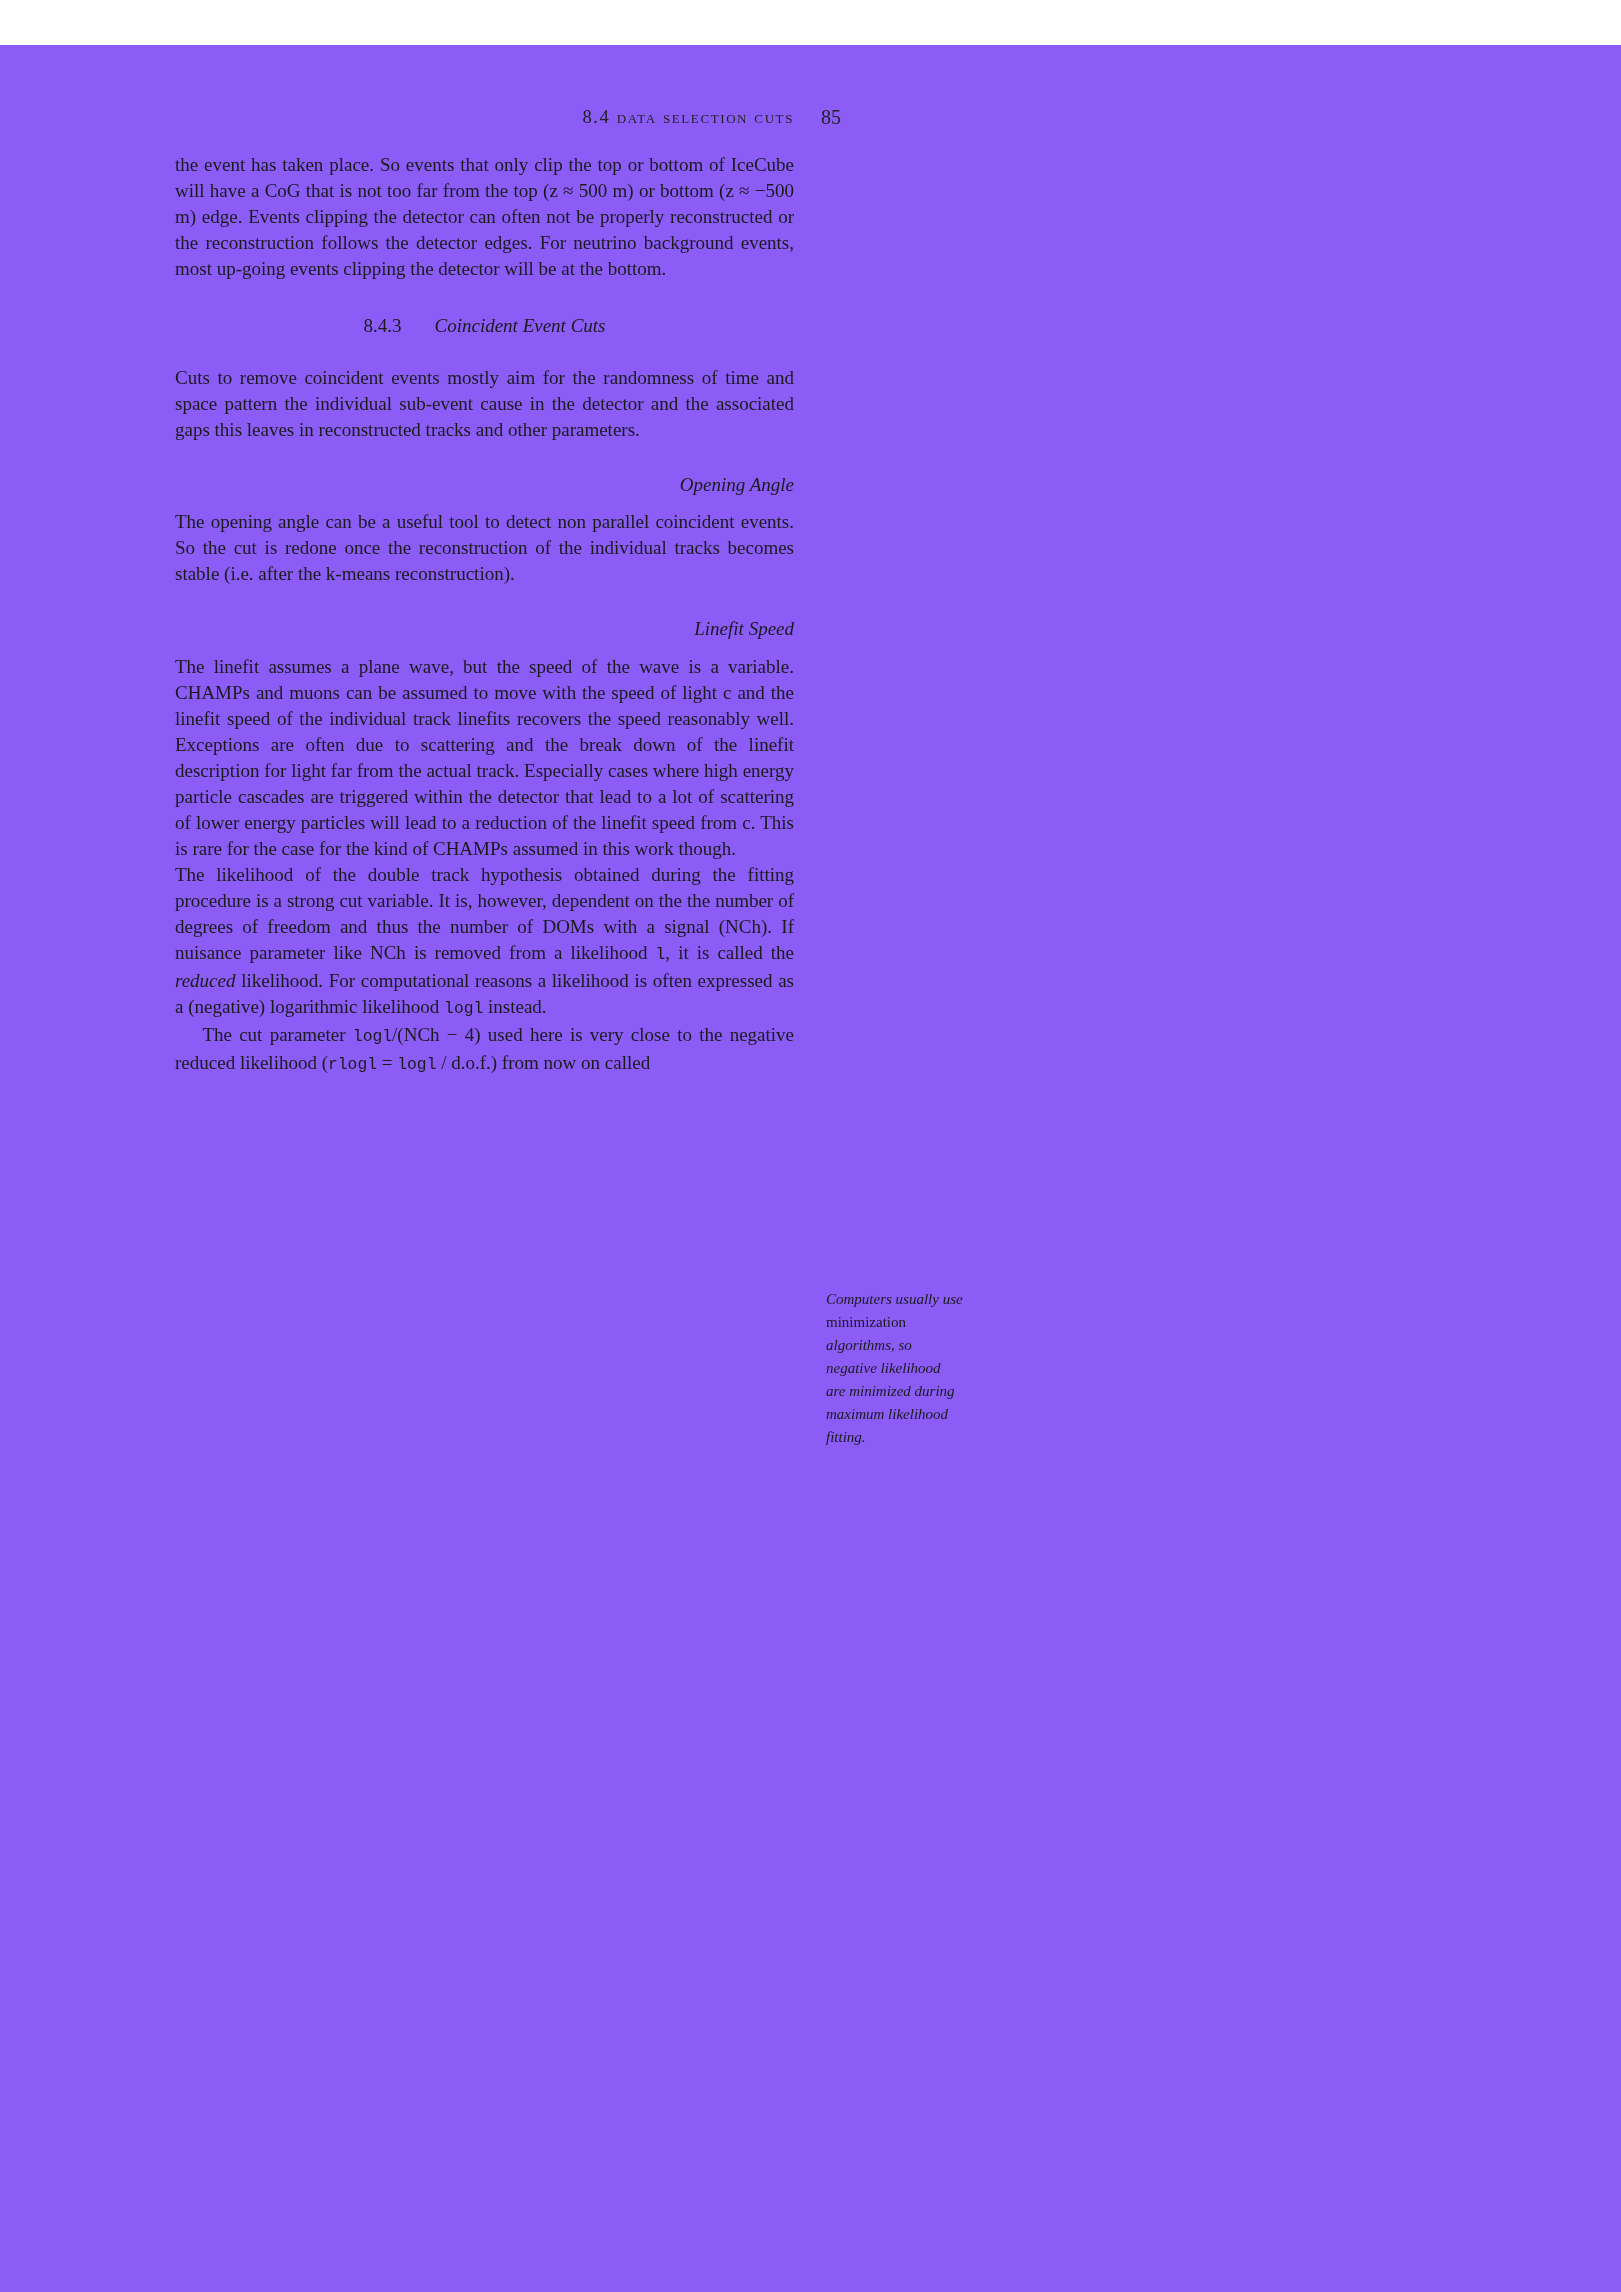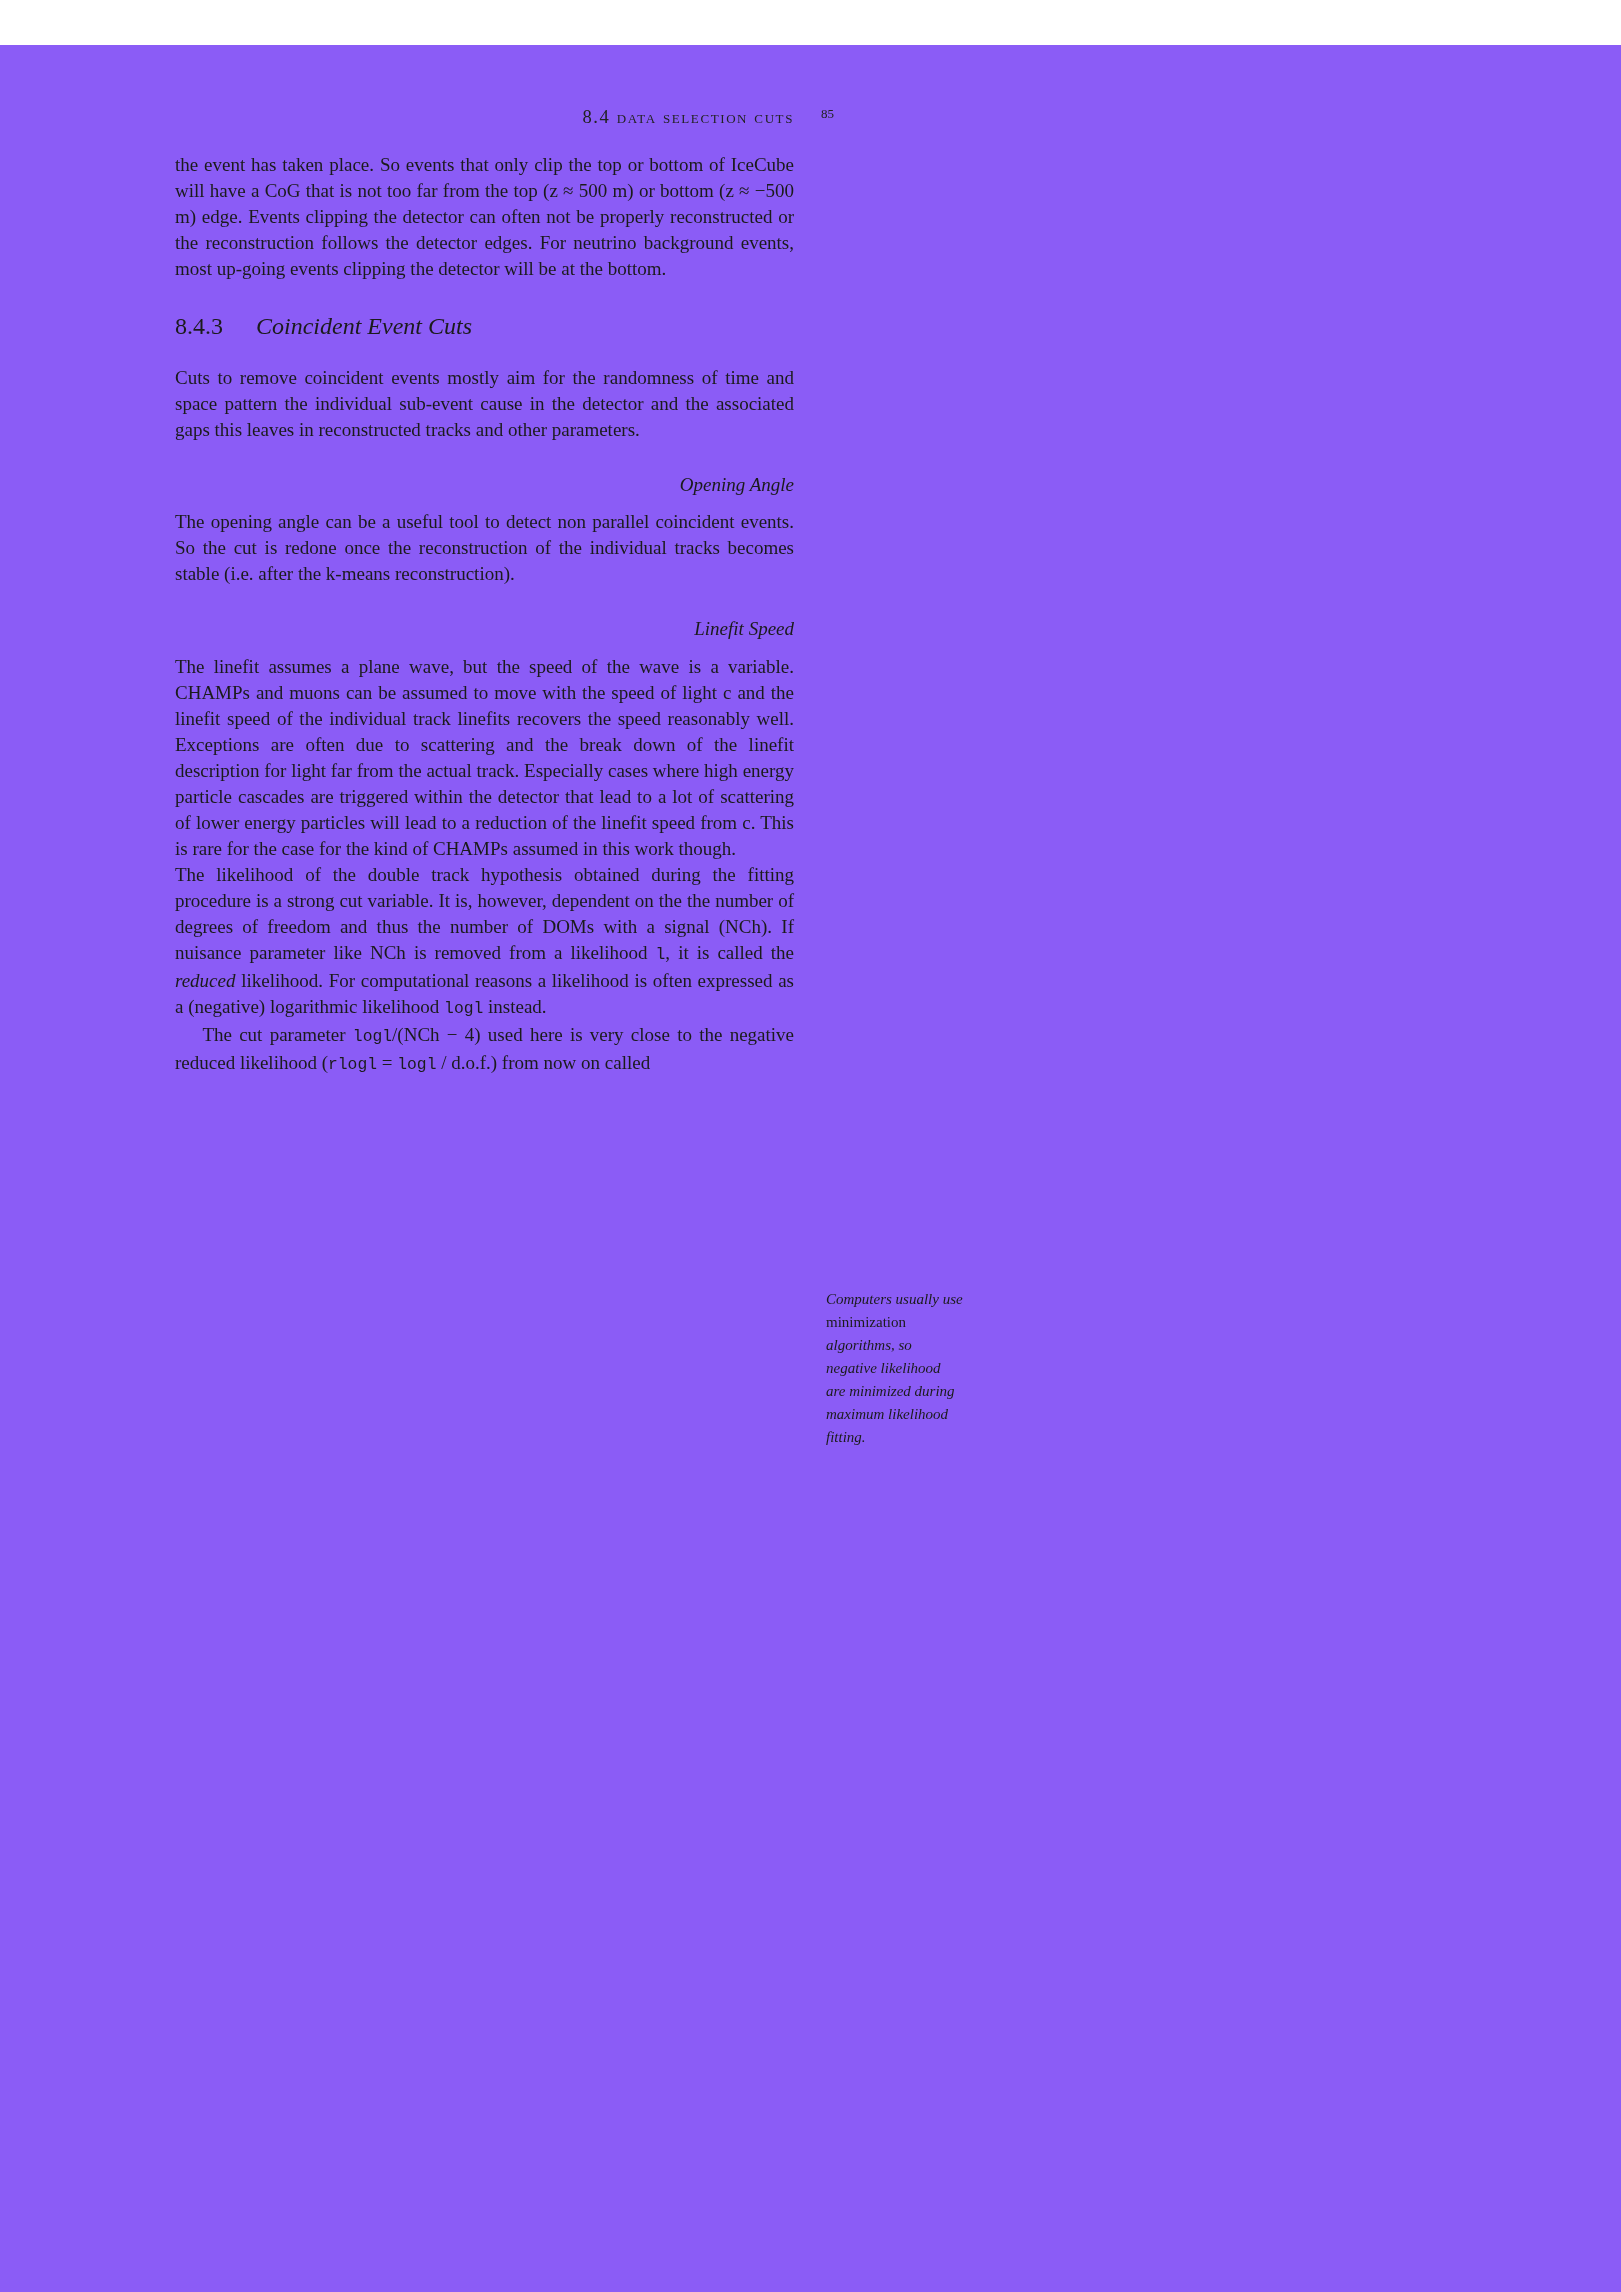--- a/index.html
+++ b/index.html
@@ -24,43 +24,43 @@
     text-align: right;
     font-size: 18.6px;
     letter-spacing: 1.6px;
     font-variant: small-caps;
     color: #222;
   }
   .page-number {
     position: absolute;
     top: 61px;
     left: 821px;
-    font-size: 13px;
+    font-size: 20px;
     color: #222;
   }
 
   
   .text-block {
     position: absolute;
     top: 107px;
     left: 175px;
     width: 619px;
     font-size: 19px;
     line-height: 26px;
     text-align: justify;
     hyphens: auto;
   }
   .par { margin: 0; }
   .par.indent { text-indent: 27.4px; }
 
   .subsection-heading {
     margin: 31px 0 25.5px 0;
-    font-size: 24px;
+    font-size: 19px;
     font-weight: normal;
-    text-align: left;
+    text-align: center;
   }
   .subsection-number { font-style: normal; margin-right: 33px; }
   .subsection-title { font-style: italic; }
 
   .paragraph-heading {
     margin: 29px 0 11.8px 0;
     font-size: 19px;
     font-weight: normal;
     font-style: italic;
     text-align: right;

